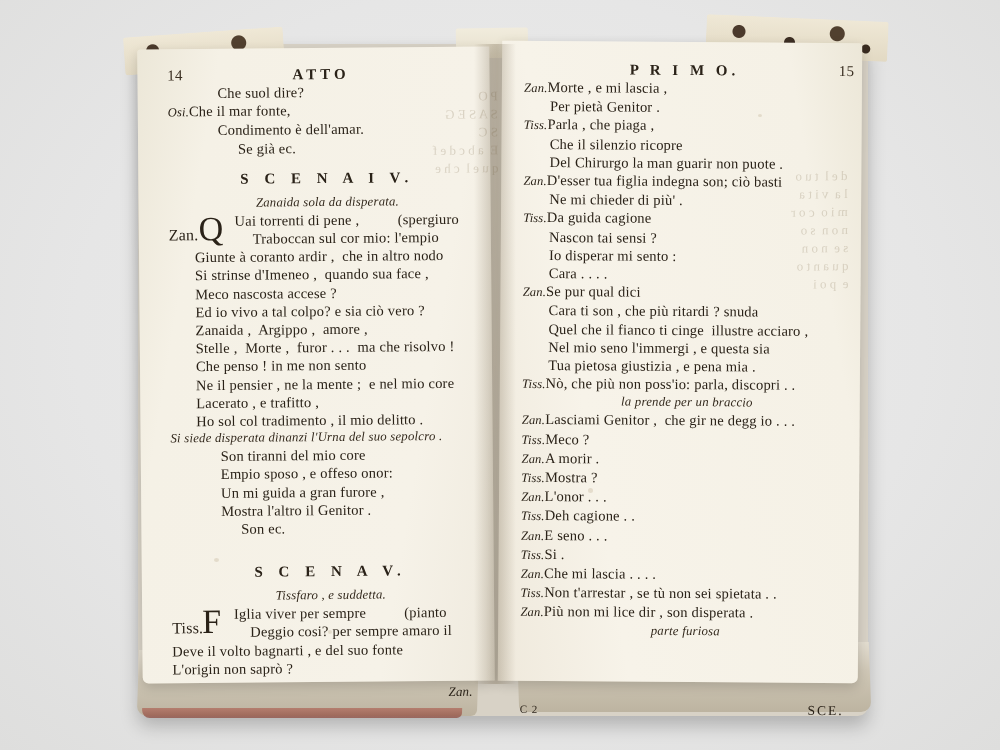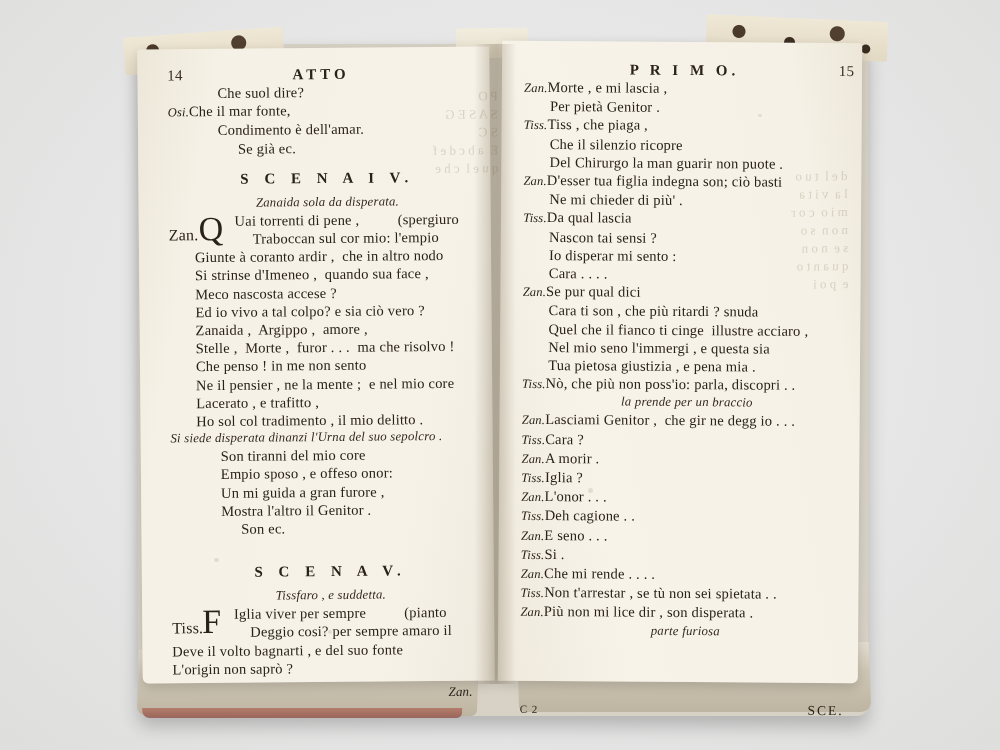--- a/index.html
+++ b/index.html
@@ -303,47 +303,47 @@
 
     <div class="page-text right-text">
 
       <div class="headline">
         <span class="running-head right-head">P R I M O.</span>
         <span class="folio">15</span>
       </div>
 
       <div class="line"><span class="spk">Zan.</span><span>Morte , e mi lascia ,</span></div>
       <div class="line indent1">Per pietà Genitor .</div>
-      <div class="line"><span class="spk">Tiss.</span><span>Tiss , che piaga ,</span></div>
+      <div class="line"><span class="spk">Tiss.</span><span>Parla , che piaga ,</span></div>
       <div class="line indent1">Che il silenzio ricopre</div>
       <div class="line indent1">Del Chirurgo la man guarir non puote .</div>
       <div class="line"><span class="spk">Zan.</span><span>D'esser tua figlia indegna son; ciò basti</span></div>
       <div class="line indent1">Ne mi chieder di più' .</div>
-      <div class="line"><span class="spk">Tiss.</span><span>Da qual lascia</span></div>
+      <div class="line"><span class="spk">Tiss.</span><span>Da guida cagione</span></div>
       <div class="line indent1">Nascon tai sensi ?</div>
       <div class="line indent1">Io disperar mi sento :</div>
       <div class="line indent1">Cara . . . .</div>
       <div class="line"><span class="spk">Zan.</span><span>Se pur qual dici</span></div>
       <div class="line indent1">Cara ti son , che più ritardi ? snuda</div>
       <div class="line indent1">Quel che il fianco ti cinge  illustre acciaro ,</div>
       <div class="line indent1">Nel mio seno l'immergi , e questa sia</div>
       <div class="line indent1">Tua pietosa giustizia , e pena mia .</div>
       <div class="line"><span class="spk">Tiss.</span><span>Nò, che più non poss'io: parla, discopri . .</span></div>
 
       <div class="stage" style="text-align:center">la prende per un braccio</div>
 
       <div class="line"><span class="spk">Zan.</span><span>Lasciami Genitor ,  che gir ne degg io . . .</span></div>
-      <div class="line"><span class="spk">Tiss.</span><span>Cara ?</span></div>
+      <div class="line"><span class="spk">Tiss.</span><span>Meco ?</span></div>
       <div class="line"><span class="spk">Zan.</span><span>A morir .</span></div>
-      <div class="line"><span class="spk">Tiss.</span><span>Iglia ?</span></div>
+      <div class="line"><span class="spk">Tiss.</span><span>Mostra ?</span></div>
       <div class="line"><span class="spk">Zan.</span><span>L'onor . . .</span></div>
       <div class="line"><span class="spk">Tiss.</span><span>Deh cagione . .</span></div>
       <div class="line"><span class="spk">Zan.</span><span>E seno . . .</span></div>
       <div class="line"><span class="spk">Tiss.</span><span>Si .</span></div>
-      <div class="line"><span class="spk">Zan.</span><span>Che mi rende . . . .</span></div>
+      <div class="line"><span class="spk">Zan.</span><span>Che mi lascia . . . .</span></div>
       <div class="line"><span class="spk">Tiss.</span><span>Non t'arrestar , se tù non sei spietata . .</span></div>
       <div class="line"><span class="spk">Zan.</span><span>Più non mi lice dir , son disperata .</span></div>
 
       <div class="stage" style="text-align:center">parte furiosa</div>
 
       <div style="display:flex;justify-content:space-between;align-items:baseline;margin-top:62px">
         <span class="sig">C 2</span>
         <span class="catch-right">SCE.</span>
       </div>
     </div>

